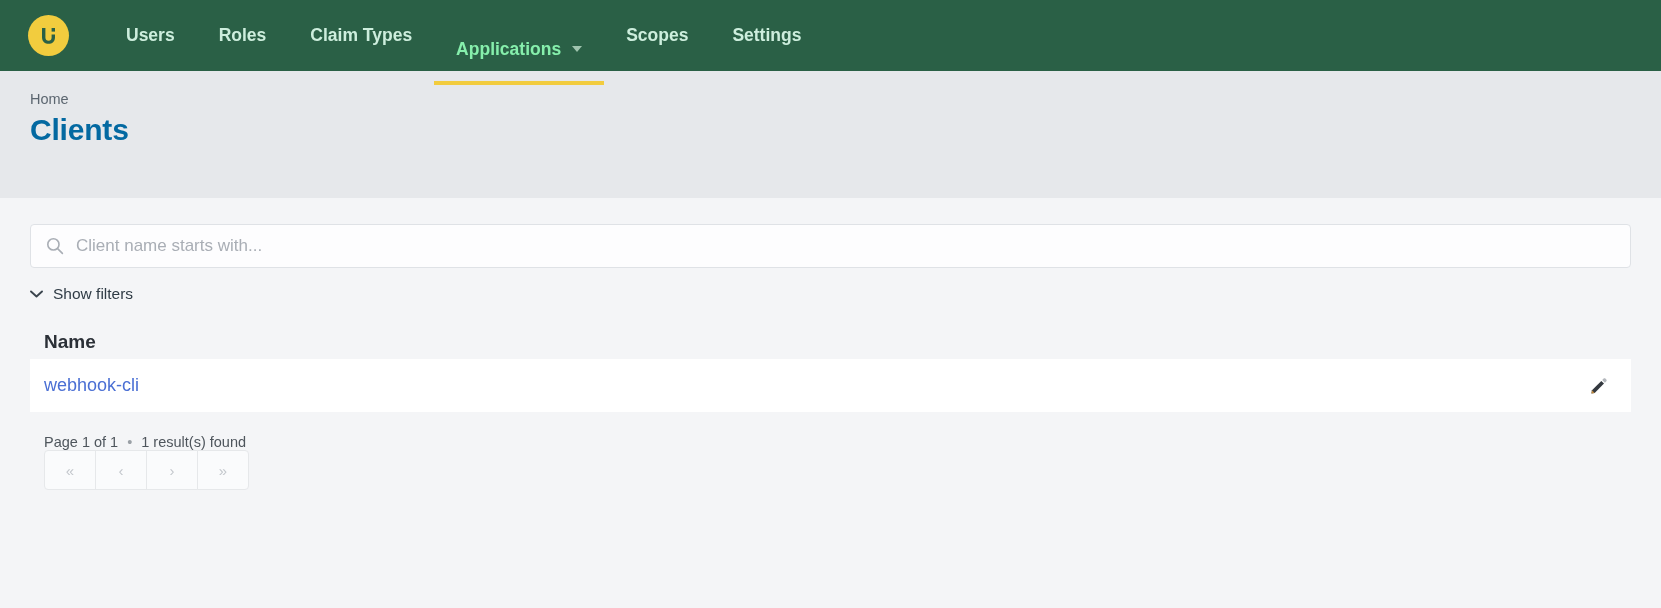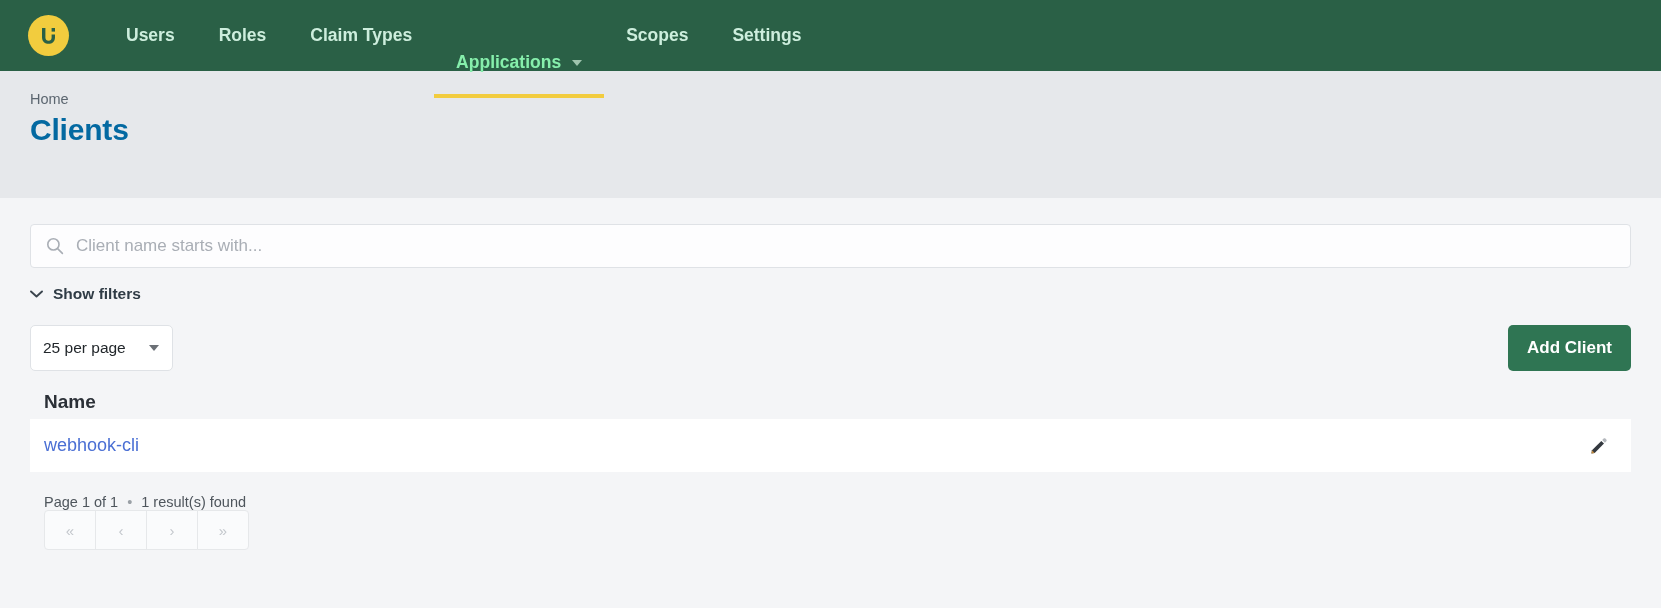--- a/index.html
+++ b/index.html
@@ -22,21 +22,21 @@
   .logo {
     width: 41px; height: 41px;
     border-radius: 50%;
     background: #f2cc3e;
     display: flex; align-items: center; justify-content: center;
     flex: 0 0 auto;
     margin-right: 35px;
   }
   .logo svg { display: block; }
 
-  .nav-items { display: flex; height: 71px; }
+  .nav-items { display: flex; align-items: center; height: 71px; }
   .nav-item {
     color: #cdeedd;
     font-size: 17.5px;
     font-weight: bold;
     padding: 0 22px;
     height: 71px;
     display: flex; align-items: center;
     white-space: nowrap;
     cursor: pointer;
     position: relative;
@@ -108,21 +108,21 @@
     left: 16px; top: 13px;
     width: 18px; height: 18px;
     pointer-events: none;
   }
 
   .show-filters {
     display: inline-flex;
     align-items: center;
     gap: 10px;
     font-size: 15.5px;
-    font-weight: bold;
+    font-weight: normal;
     color: #2f3b45;
     cursor: pointer;
     margin-bottom: 22px;
   }
   .chev {
     width: 13px; height: 8px;
     display: inline-block;
   }
 
   .toolbar {
@@ -262,27 +262,20 @@
     <input class="search-input" type="text" placeholder="Client name starts with..." style="">
   </div>
 
   <div class="show-filters">
     <svg class="chev" viewBox="0 0 13 8">
       <polyline points="1,1.5 6.5,6.5 12,1.5" fill="none" stroke="#3a444d" stroke-width="1.9" stroke-linecap="round" stroke-linejoin="round"></polyline>
     </svg>
     <span>Show filters</span>
   </div>
 
-  <div class="toolbar">
-    <div class="perpage">
-      <span>25 per page</span>
-      <span class="tri"></span>
-    </div>
-    <button class="add-btn">Add Client</button>
-  </div>
 
   <div class="tbl-head">Name</div>
 
   <div class="tbl-row">
     <a class="row-link">webhook-cli</a>
     <svg class="pencil" viewBox="0 0 17 17">
       <path d="M2 13.2 L11.3 3.9 L14 6.6 L4.7 15.9 L1.4 16.5 Z" fill="#34393f"></path>
       <path d="M12.2 3 L13.6 1.6 C14.1 1.1 14.9 1.1 15.4 1.6 L16.3 2.5 C16.8 3 16.8 3.8 16.3 4.3 L14.9 5.7 Z" fill="#b4b8bd"></path>
       <path d="M1.4 16.5 L4.7 15.9 L2 13.2 Z" fill="#c08a3e"></path>
     </svg>

